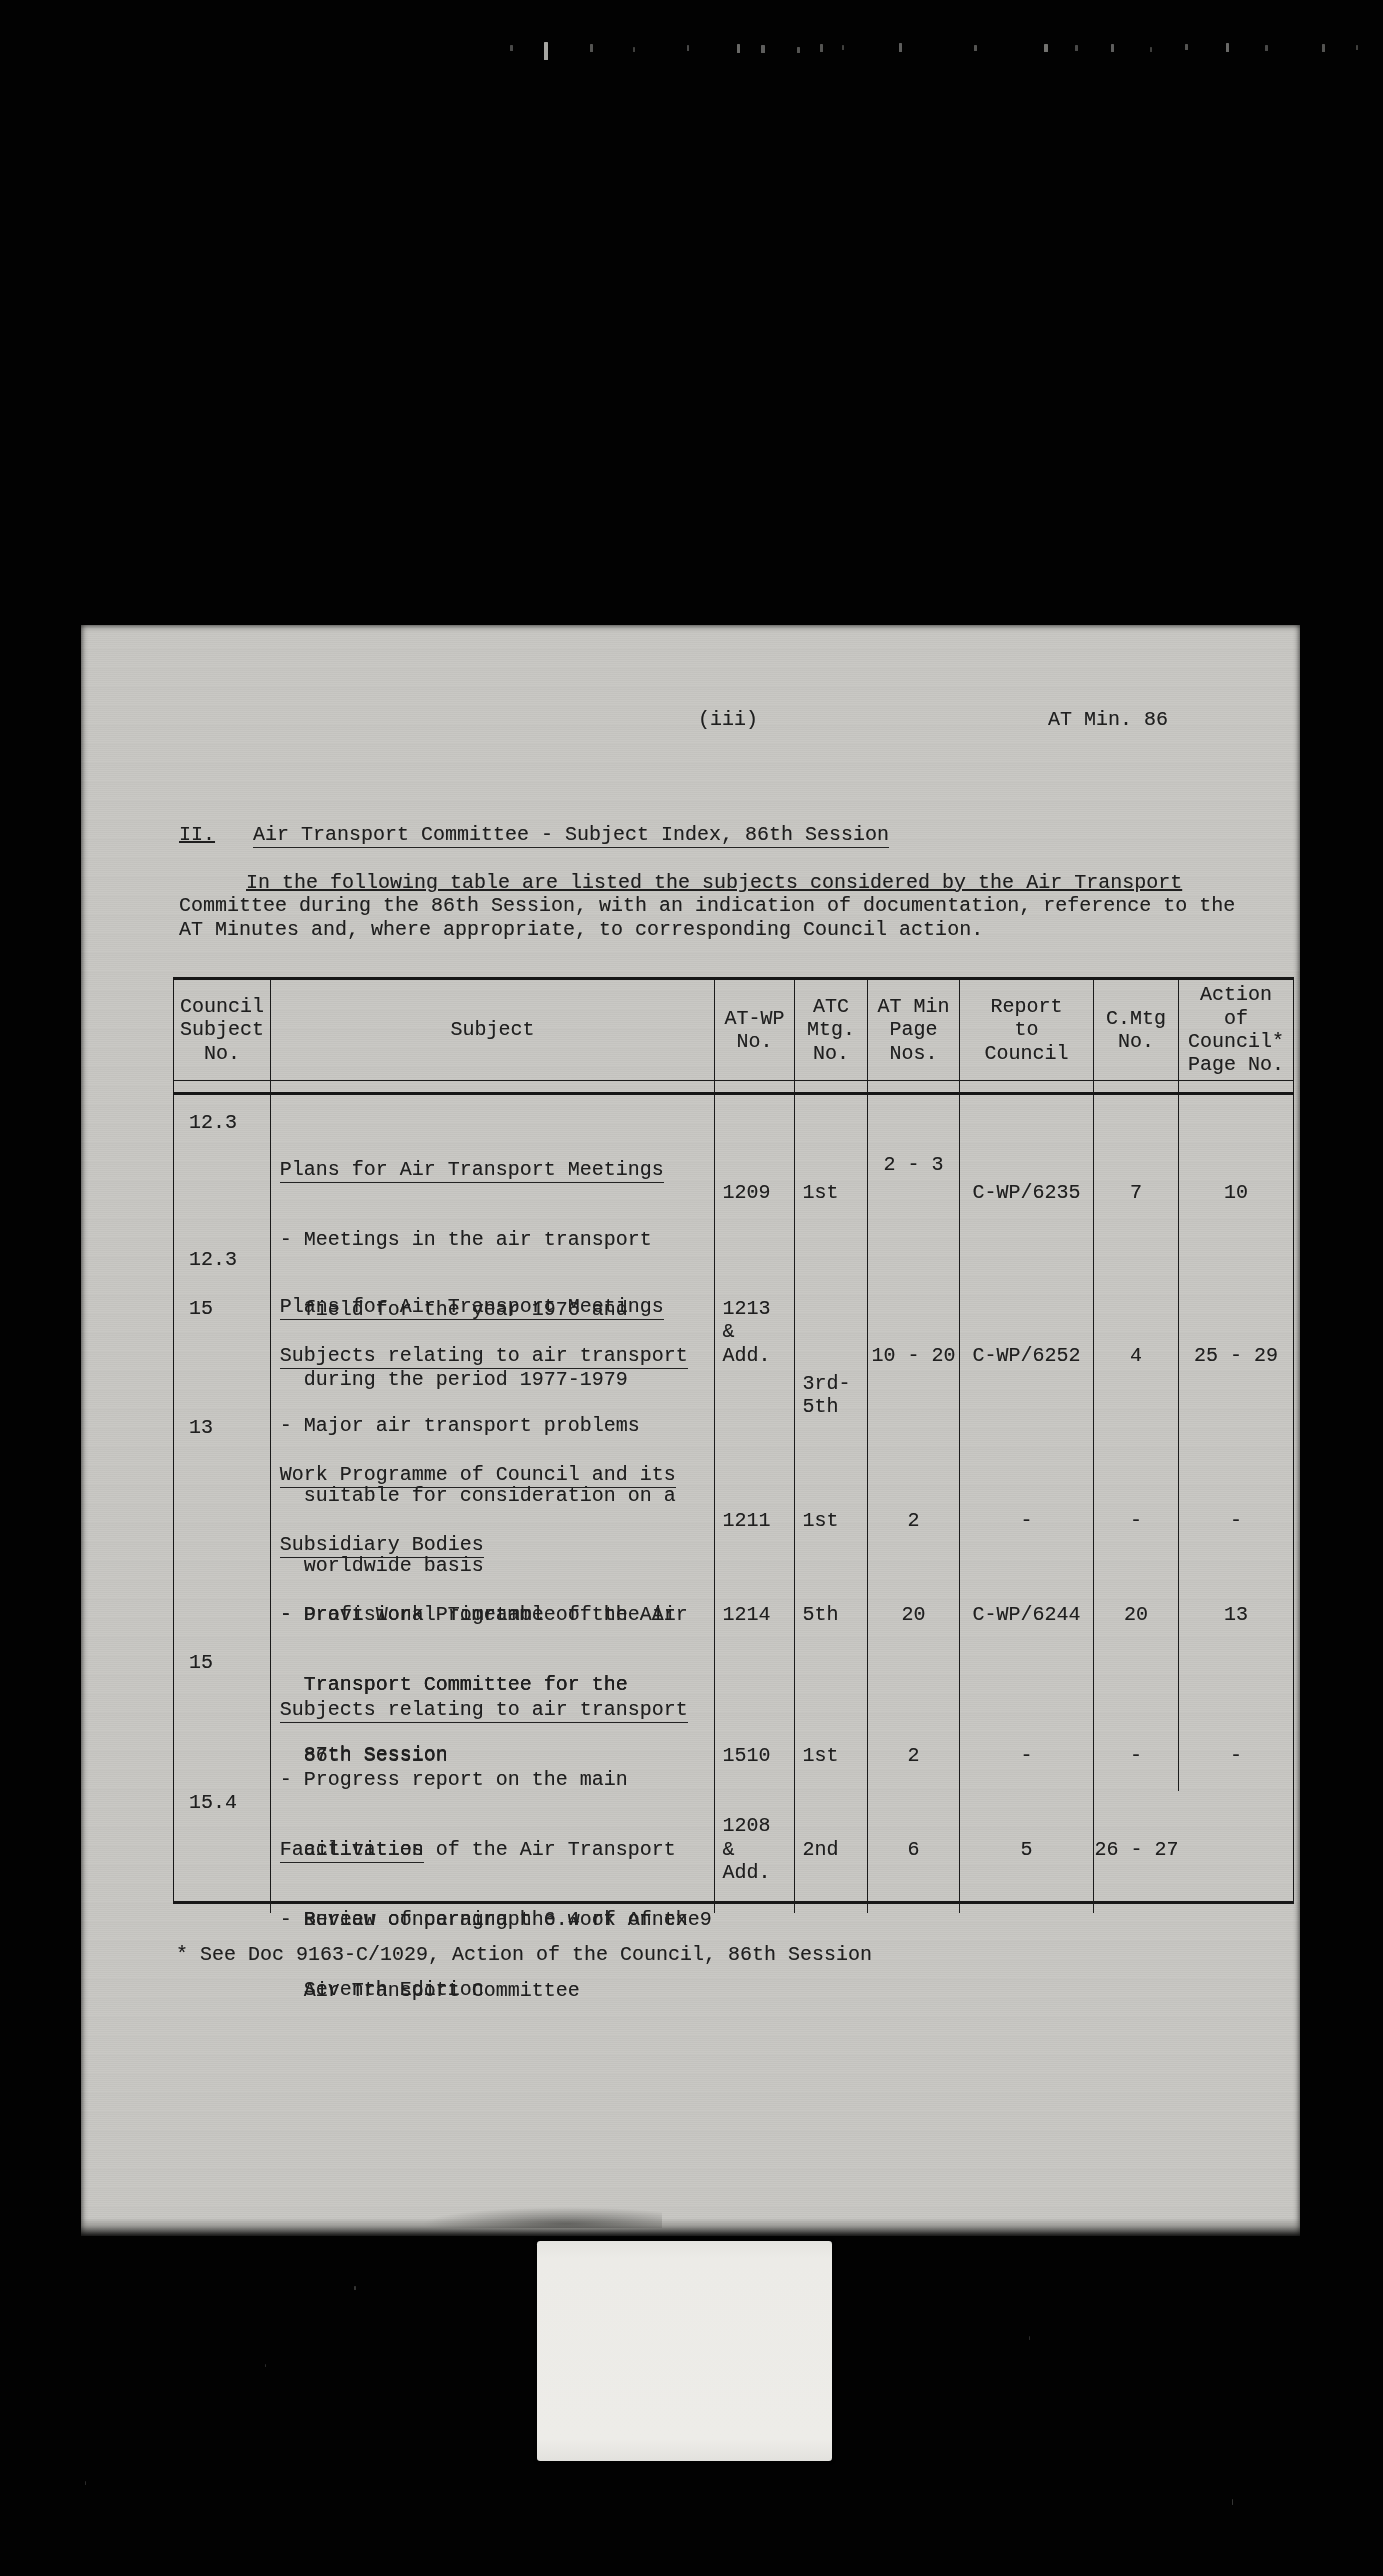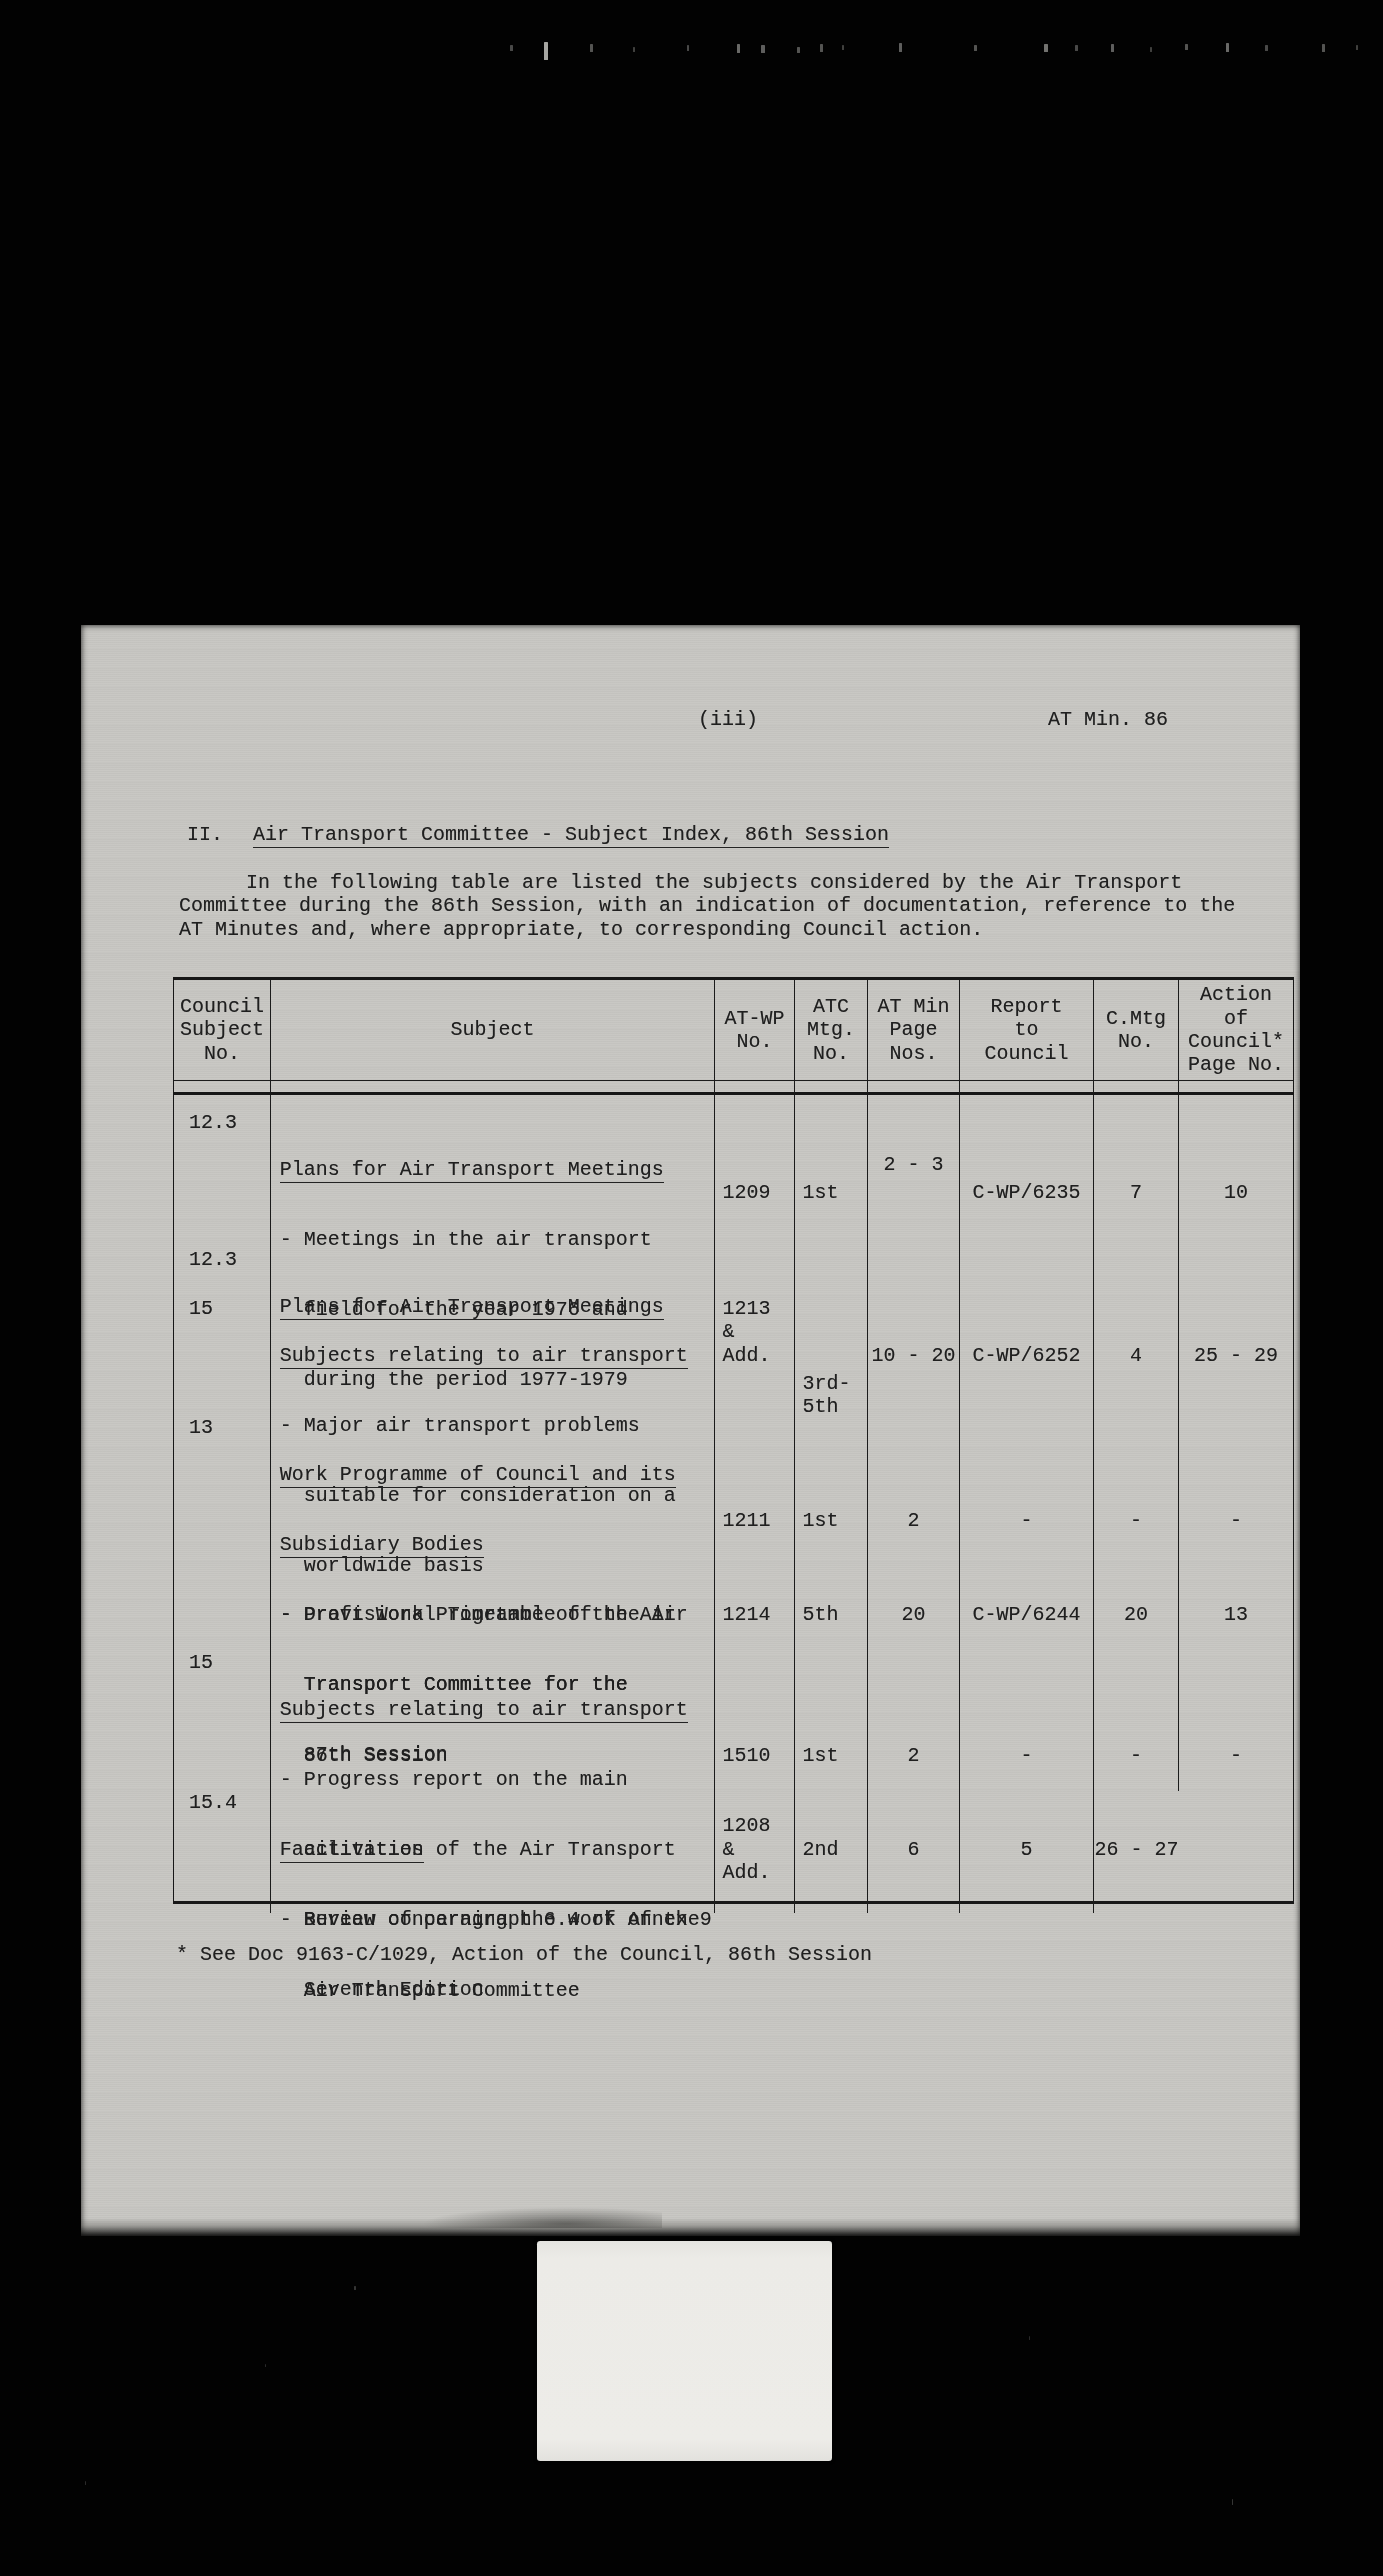--- a/index.html
+++ b/index.html
@@ -14,25 +14,25 @@
   .page::after{content:"";position:absolute;left:0;bottom:0;width:100%;height:17.7px;
         background:linear-gradient(to bottom, rgba(0,0,0,0) 0%, rgba(70,70,66,0.35) 45%, rgba(15,15,15,0.9) 100%);}
   .smudge{position:absolute;left:341px;bottom:7.6px;width:240px;height:21.5px;
         background:radial-gradient(ellipse at 60% 80%, rgba(35,35,33,0.55), rgba(35,35,33,0) 70%);}
   .txt{position:absolute;font-size:20px;line-height:23.4px;white-space:pre;
        text-shadow:0 0 0.6px rgba(30,30,30,0.45);}
   .u{border-bottom:1.9px solid #232323;padding-bottom:1.3px;}
   
   .pgnum{left:617px;top:83px;}
   .docref{left:967px;top:83px;}
-  .sec-num{left:106px;top:198px;}
+  .sec-num{left:98px;top:198px;text-decoration:underline;}
   .sec-title{left:172px;top:198px;}
   .intro{left:98px;top:246px;width:1111px;white-space:normal;}
   .intro .il{white-space:pre;line-height:23.4px;}
-  .intro .il.first{padding-left:67px;}
+  .intro .il.first{padding-left:67px;text-decoration:underline;}
   .footnote{left:95px;top:1318px;}
   
   .tbl{position:absolute;left:92px;top:352px;width:1121px;height:927px;box-sizing:border-box;
        border:1.9px solid #171717;border-top-width:3.2px;border-bottom-width:3.8px;
        display:grid;grid-template-columns:97px 444px 80px 73px 92px 134px 85px auto;
        grid-template-rows:101px 14px auto auto auto auto auto auto auto;}
   .cell{box-sizing:border-box;border-right:1.9px solid #1b1b1b;position:relative;
         font-size:20px;line-height:23.4px;text-shadow:0 0 0.6px rgba(30,30,30,0.45);}
   .cell.last{border-right:none;}
   .hd{border-bottom:1.9px solid #1d1d1d;display:flex;align-items:center;justify-content:center;

